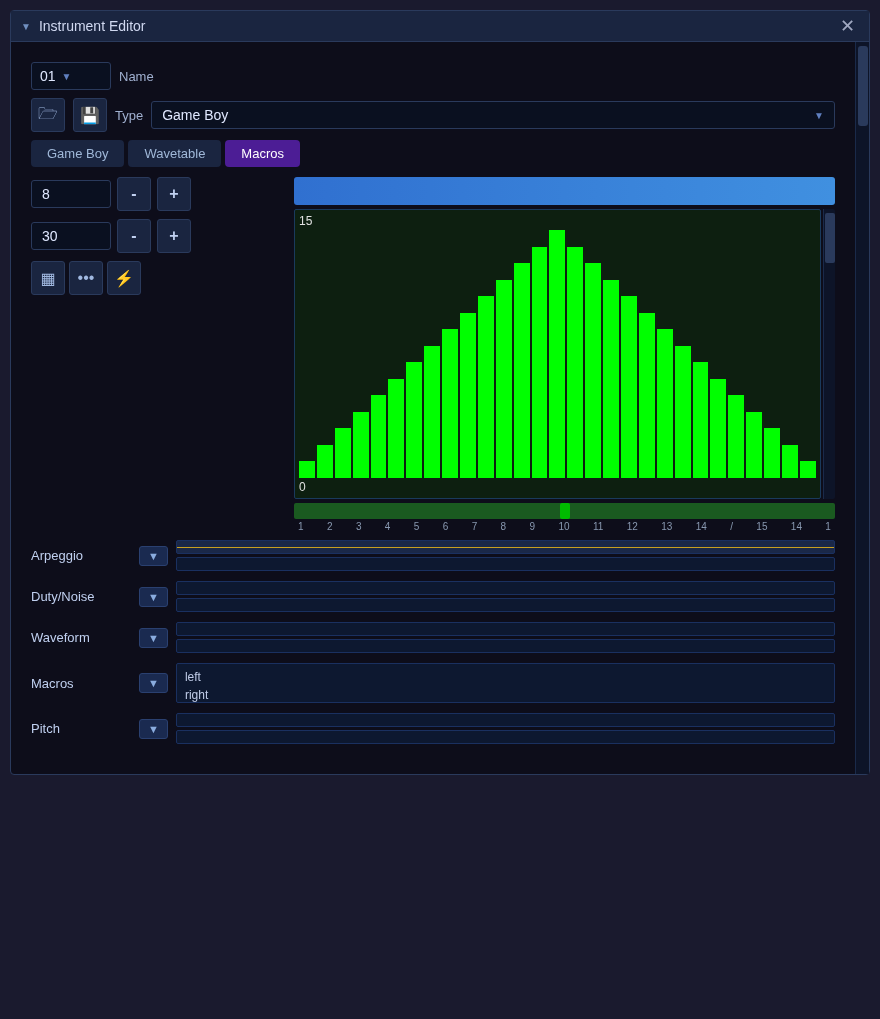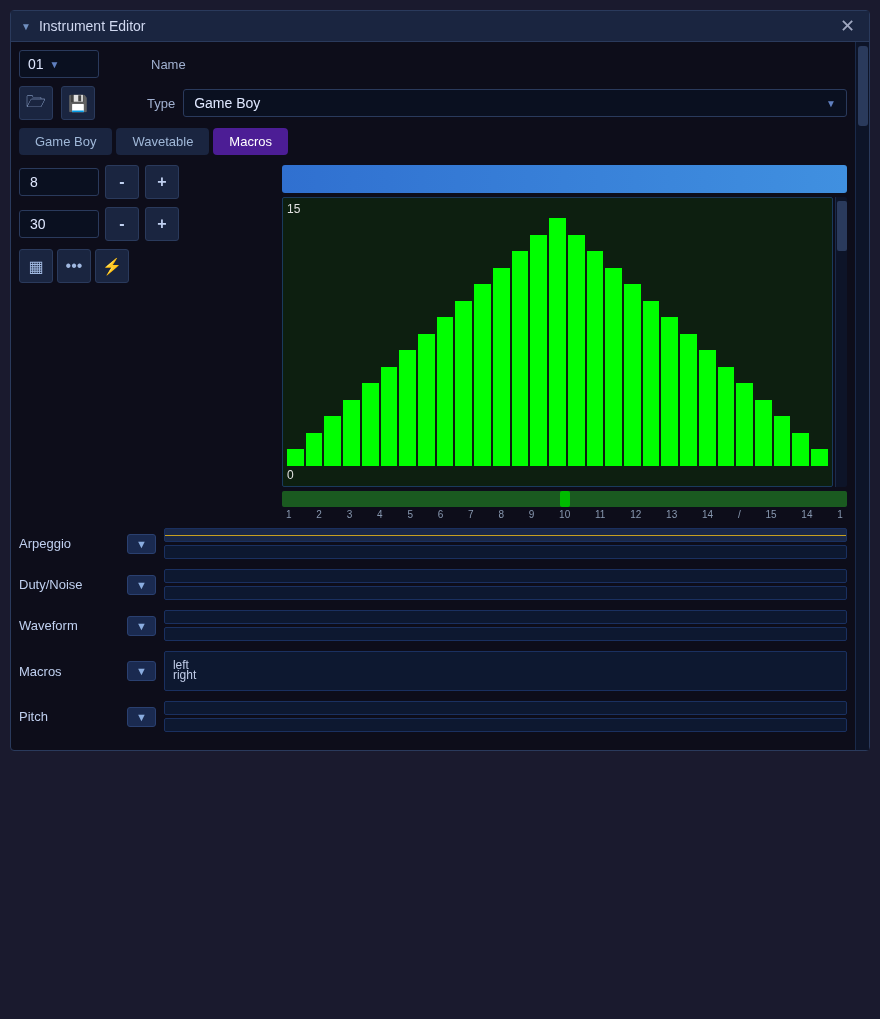--- a/index.html
+++ b/index.html
@@ -77,21 +77,20 @@
     }
 
     .dropdown-arrow {
       color: #6080c0;
       font-size: 10px;
     }
 
     .label {
       color: #a0b0d0;
       font-size: 13px;
-      margin-left: 44px;
     }
 
     .text-input {
       background: #0a1020;
       border: 1px solid #2a3a5c;
       border-radius: 3px;
       color: #e0e8ff;
       padding: 5px 10px;
       font-size: 14px;
       flex: 1;
@@ -356,21 +355,21 @@
       background: #c8a020;
     }
 
     .main-layout {
       display: flex;
       gap: 0;
     }
 
     .main-content {
       flex: 1;
-      padding: 8px;
+      padding: 20px;
     }
 
     .right-scrollbar {
       width: 14px;
       background: #0d1428;
       border-left: 1px solid #1a2a4a;
       display: flex;
       flex-direction: column;
       align-items: center;
       padding: 4px 2px;
@@ -558,21 +557,21 @@
           <div class="macro-bar"></div>
         </div>
       </div>
 
       <div class="macro-row">
         <span class="macro-label">Macros</span>
         <button class="macro-expand">▼</button>
         <div class="macro-bar-group" style="position:relative;">
           <div class="macro-bar" style="height:40px; position:relative;text-decoration:underline;">
             <div style="position:absolute; top:6px; left:8px; color:#c0cce8; font-size:12px;">left</div>
-            <div style="position:absolute; top:16px; left:8px; color:#c0cce8; font-size:12px;">right</div>
+            <div style="position:absolute; top:24px; left:8px; color:#c0cce8; font-size:12px;">right</div>
           </div>
         </div>
       </div>
 
       <div class="macro-row">
         <span class="macro-label">Pitch</span>
         <button class="macro-expand">▼</button>
         <div class="macro-bar-group">
           <div class="macro-bar"></div>
           <div class="macro-bar"></div>

